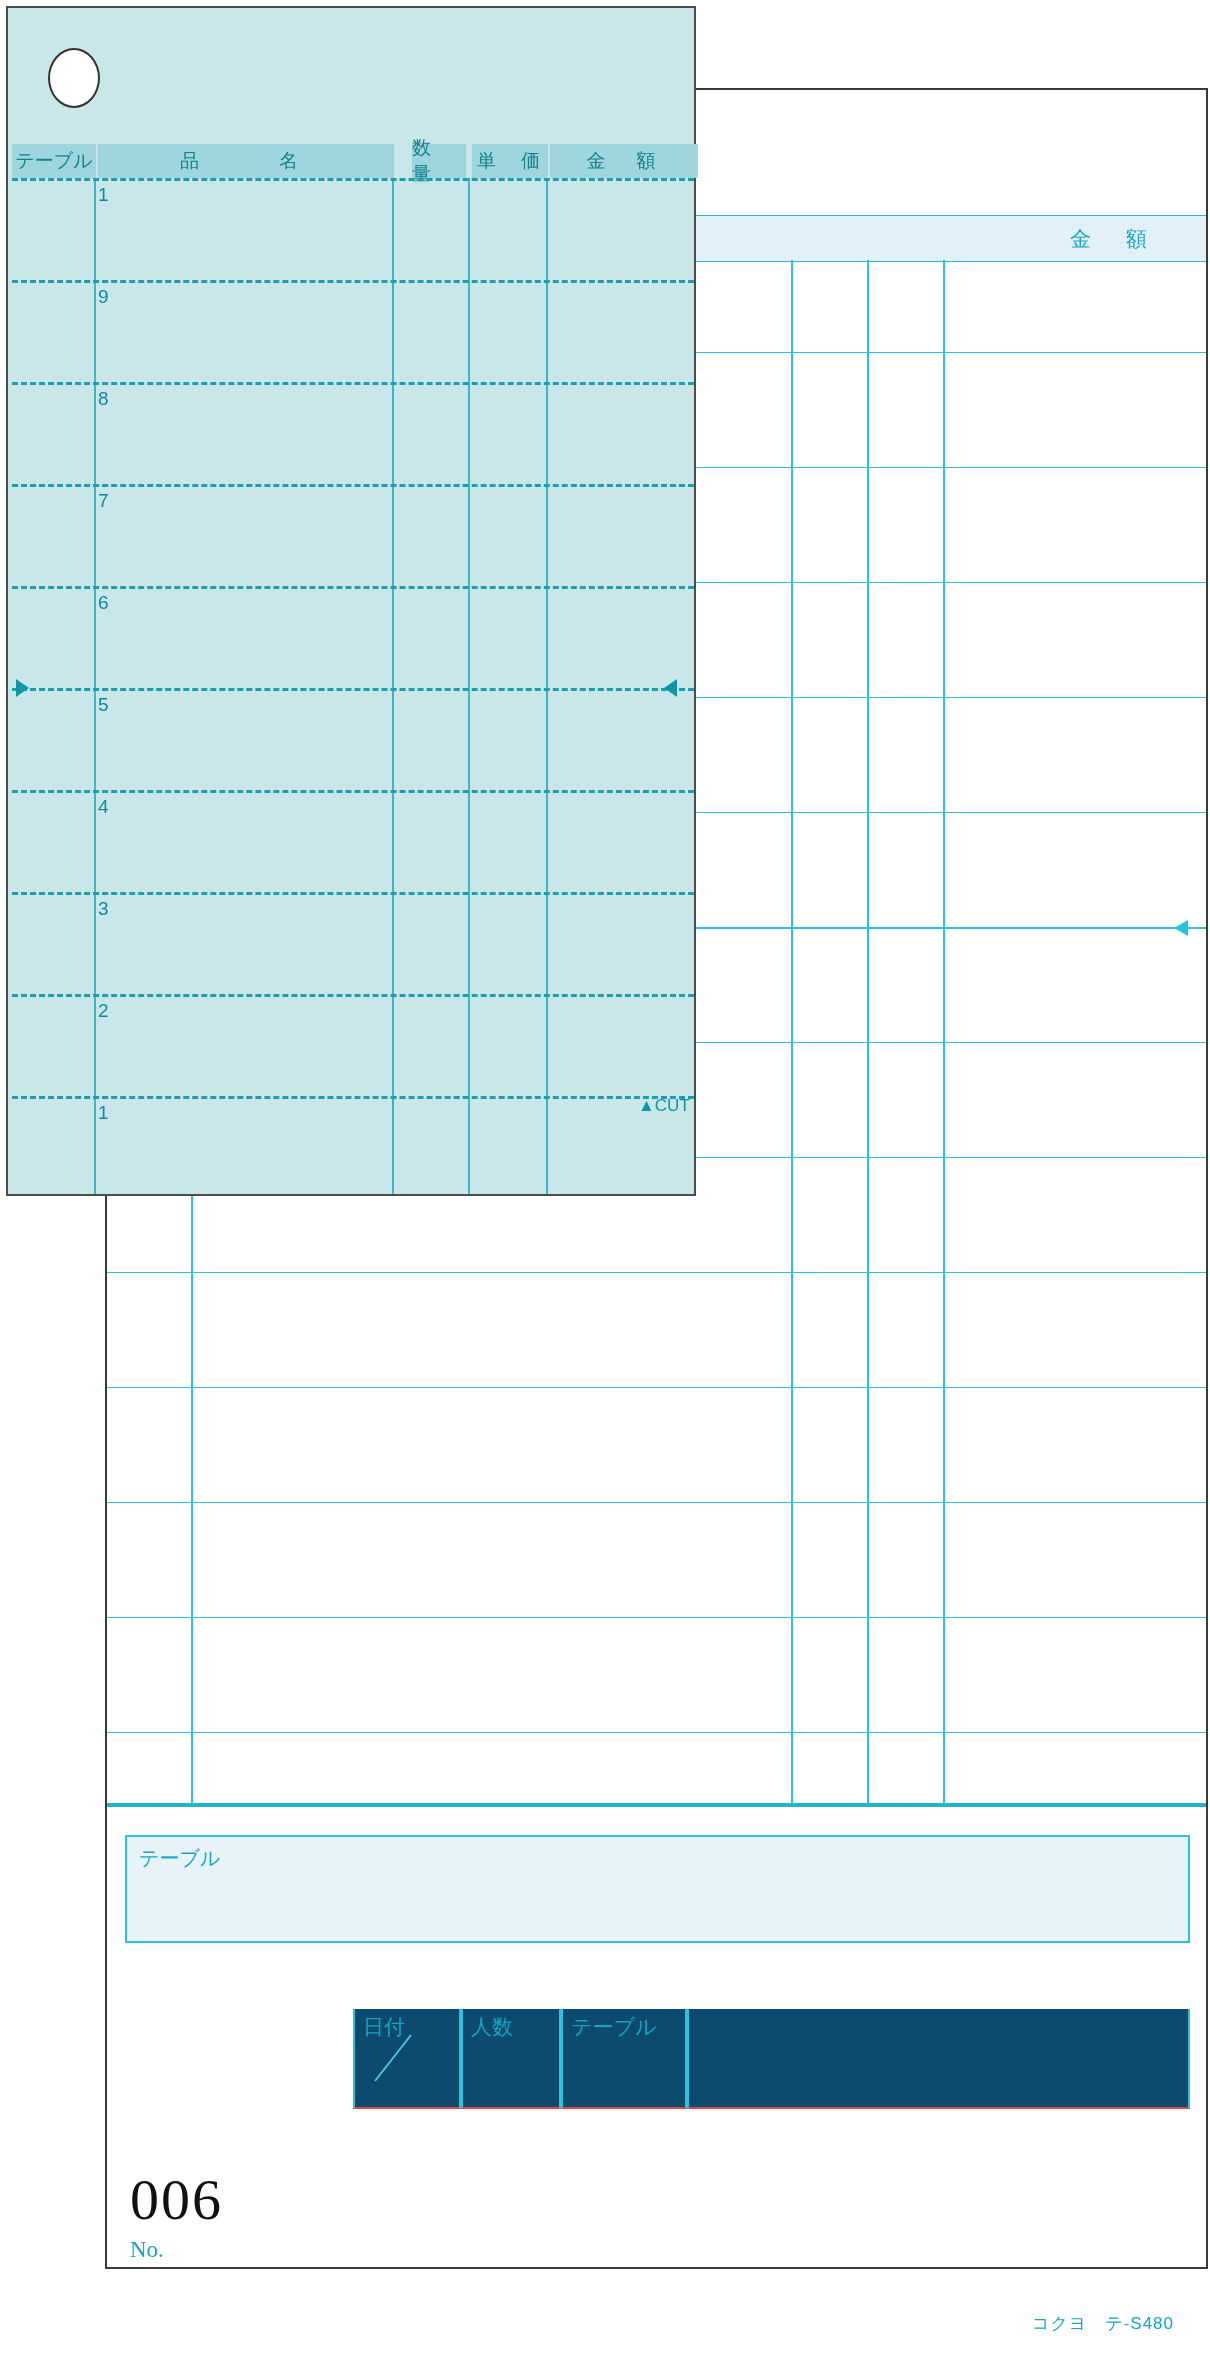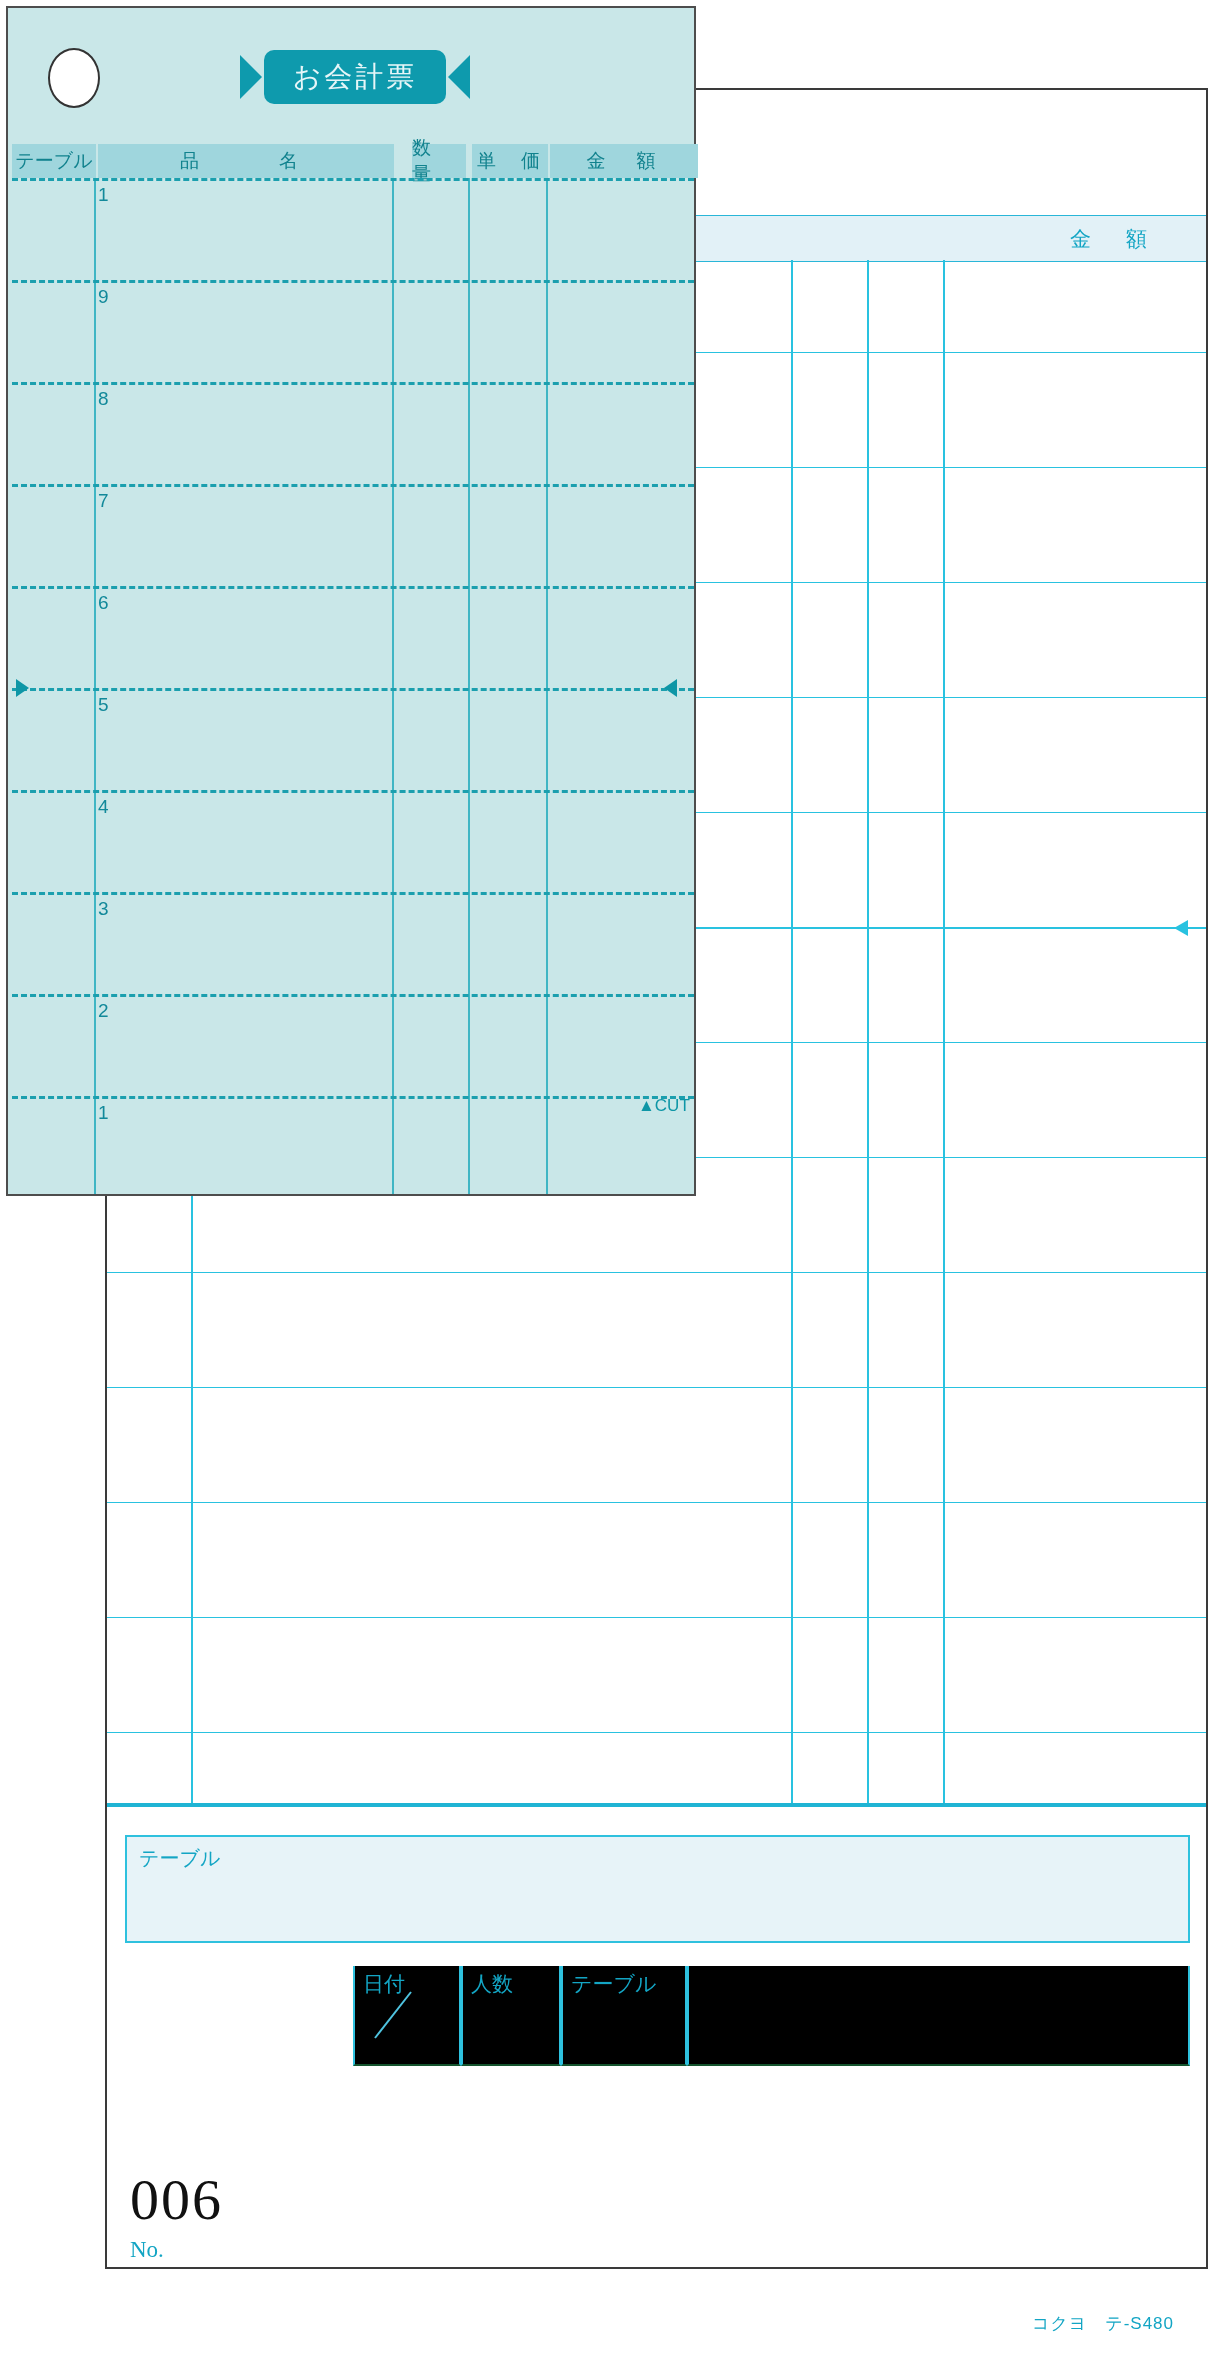--- a/index.html
+++ b/index.html
@@ -34,22 +34,22 @@
 
   
   .total-box{
     position:absolute;left:18px;width:1065px;height:108px;
     background:#e7f3f8;border:2px solid #2ec1de;box-sizing:border-box;
   }
   .total-label{position:absolute;left:12px;top:8px;color:#13a5c4;font-size:20px;}
 
   
   .foot-cell{
-    position:absolute;background:#000000;border-bottom:2px solid #14532d;
-    border-left:2px solid #2ec1de;border-right:2px solid #2ec1de;box-sizing:border-box;
+    position:absolute;background:#0c4a6e;border-bottom:2px solid #ef4444;
+    border-left:2px solid #2ec1de;border-right:2px solid #2ec1de;box-sizing:border-box;margin-top:43px;
   }
   .foot-cell-label{position:absolute;left:8px;top:4px;color:#13a5c4;font-size:21px;}
   .slash{
     position:absolute;left:16px;top:20px;width:44px;height:56px;
   }
   .doc-no{
     position:absolute;left:130px;top:2166px;color:#111;font-size:58px;
     letter-spacing:2px;font-family:"Liberation Serif","DejaVu Serif",serif;
   }
   .doc-no-label{
@@ -176,26 +176,20 @@
 </div>
 
 <div class="doc-no">006</div>
 <div class="doc-no-label">No.</div>
 <div class="brand">コクヨ　テ-S480</div>
 
 <div class="front-sheet">
 
   <div class="punch-hole"></div>
 
-  <div class="ribbon">
-    <span class="ribbon-tail l"></span>
-    <span class="ribbon-tail r"></span>
-    <div class="ribbon-body"></div>
-    <div class="ribbon-title">お会計票</div>
-  </div>
 
   <div class="fhead">
     <div class="fhead-cell" style="left:0;width:84px;">テーブル</div>
     <div class="fhead-cell" style="left:86px;width:296px;letter-spacing:14px;">品　　名</div>
     <div class="fhead-cell" style="left:400px;width:54px;letter-spacing:3px;">数　量</div>
     <div class="fhead-cell" style="left:460px;width:76px;letter-spacing:3px;">単　価</div>
     <div class="fhead-cell" style="left:538px;width:148px;letter-spacing:6px;">金　額</div>
   </div>
 
   <div class="f-vline" style="left:86px;top:170px;height:1016px;"></div>

